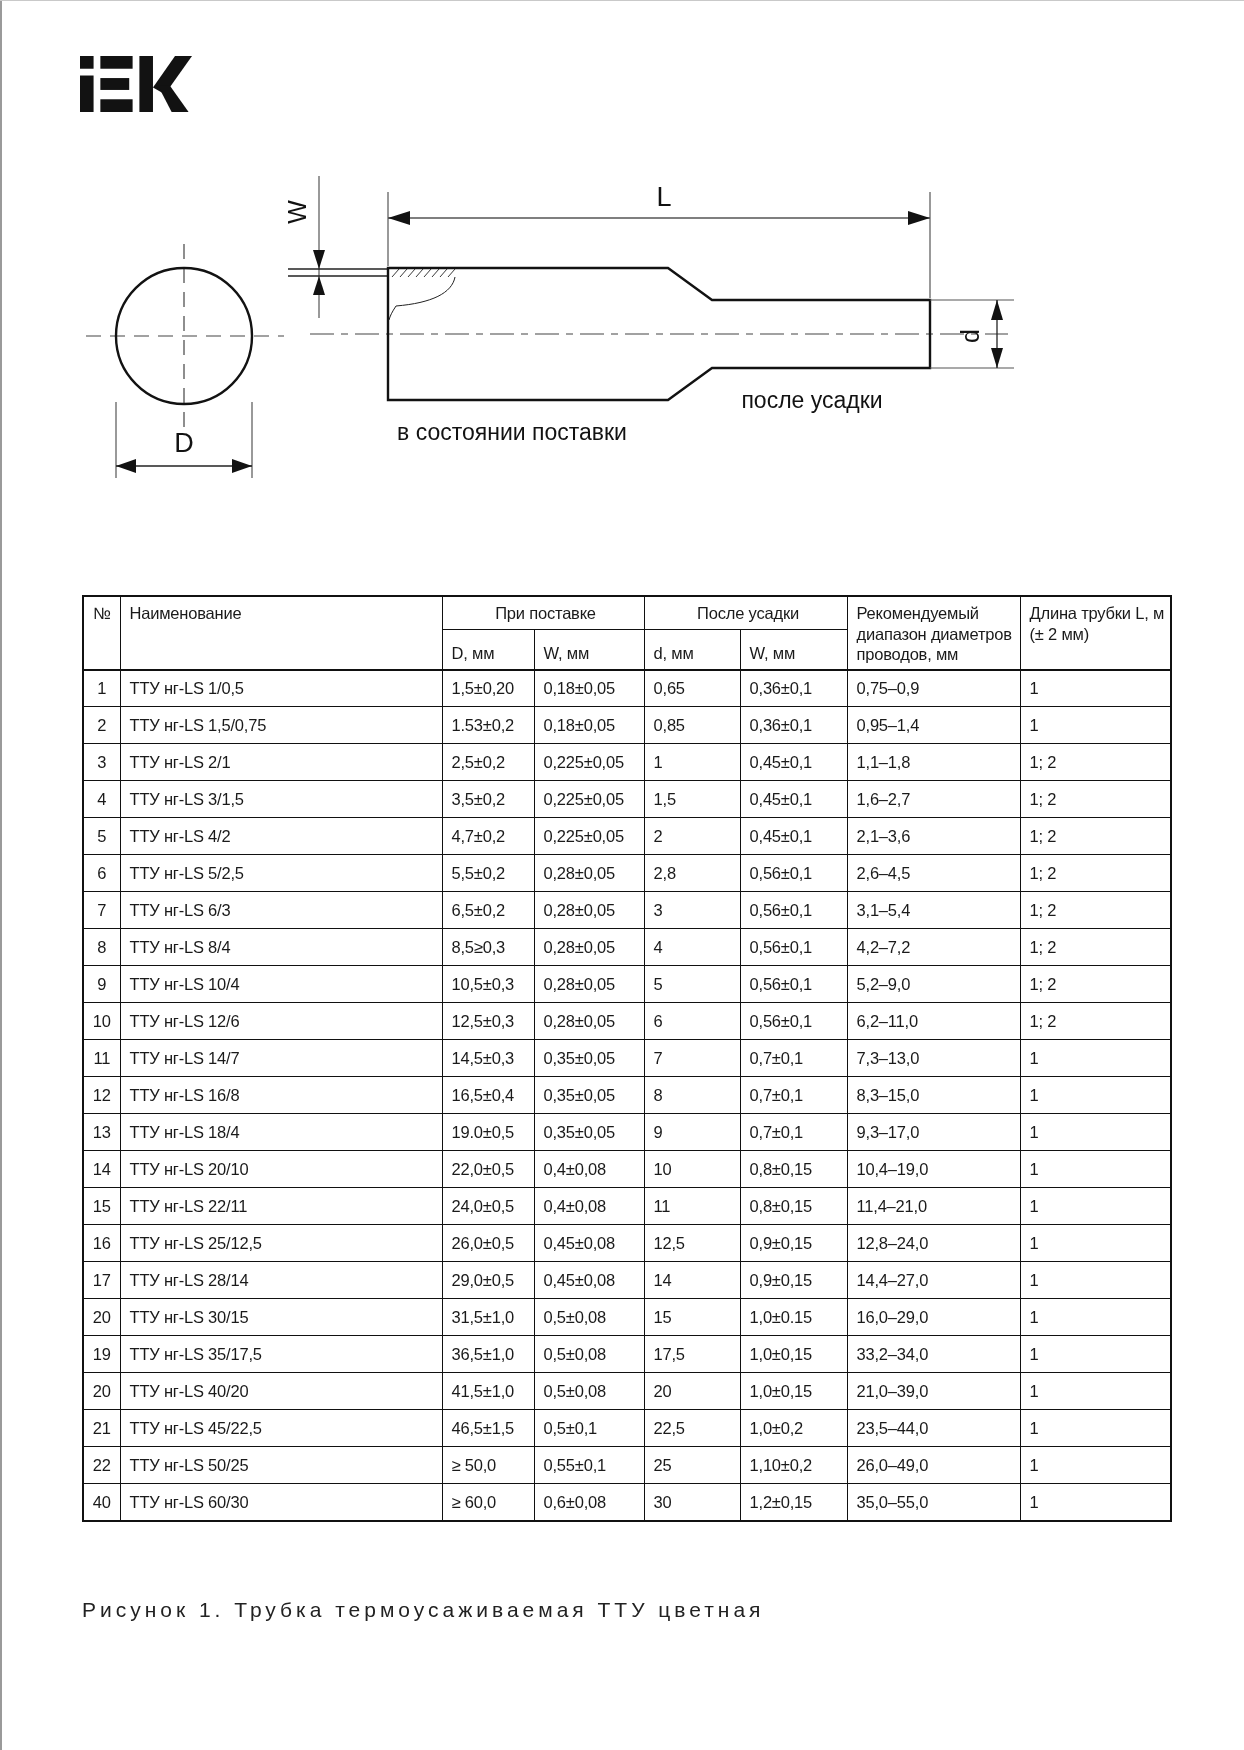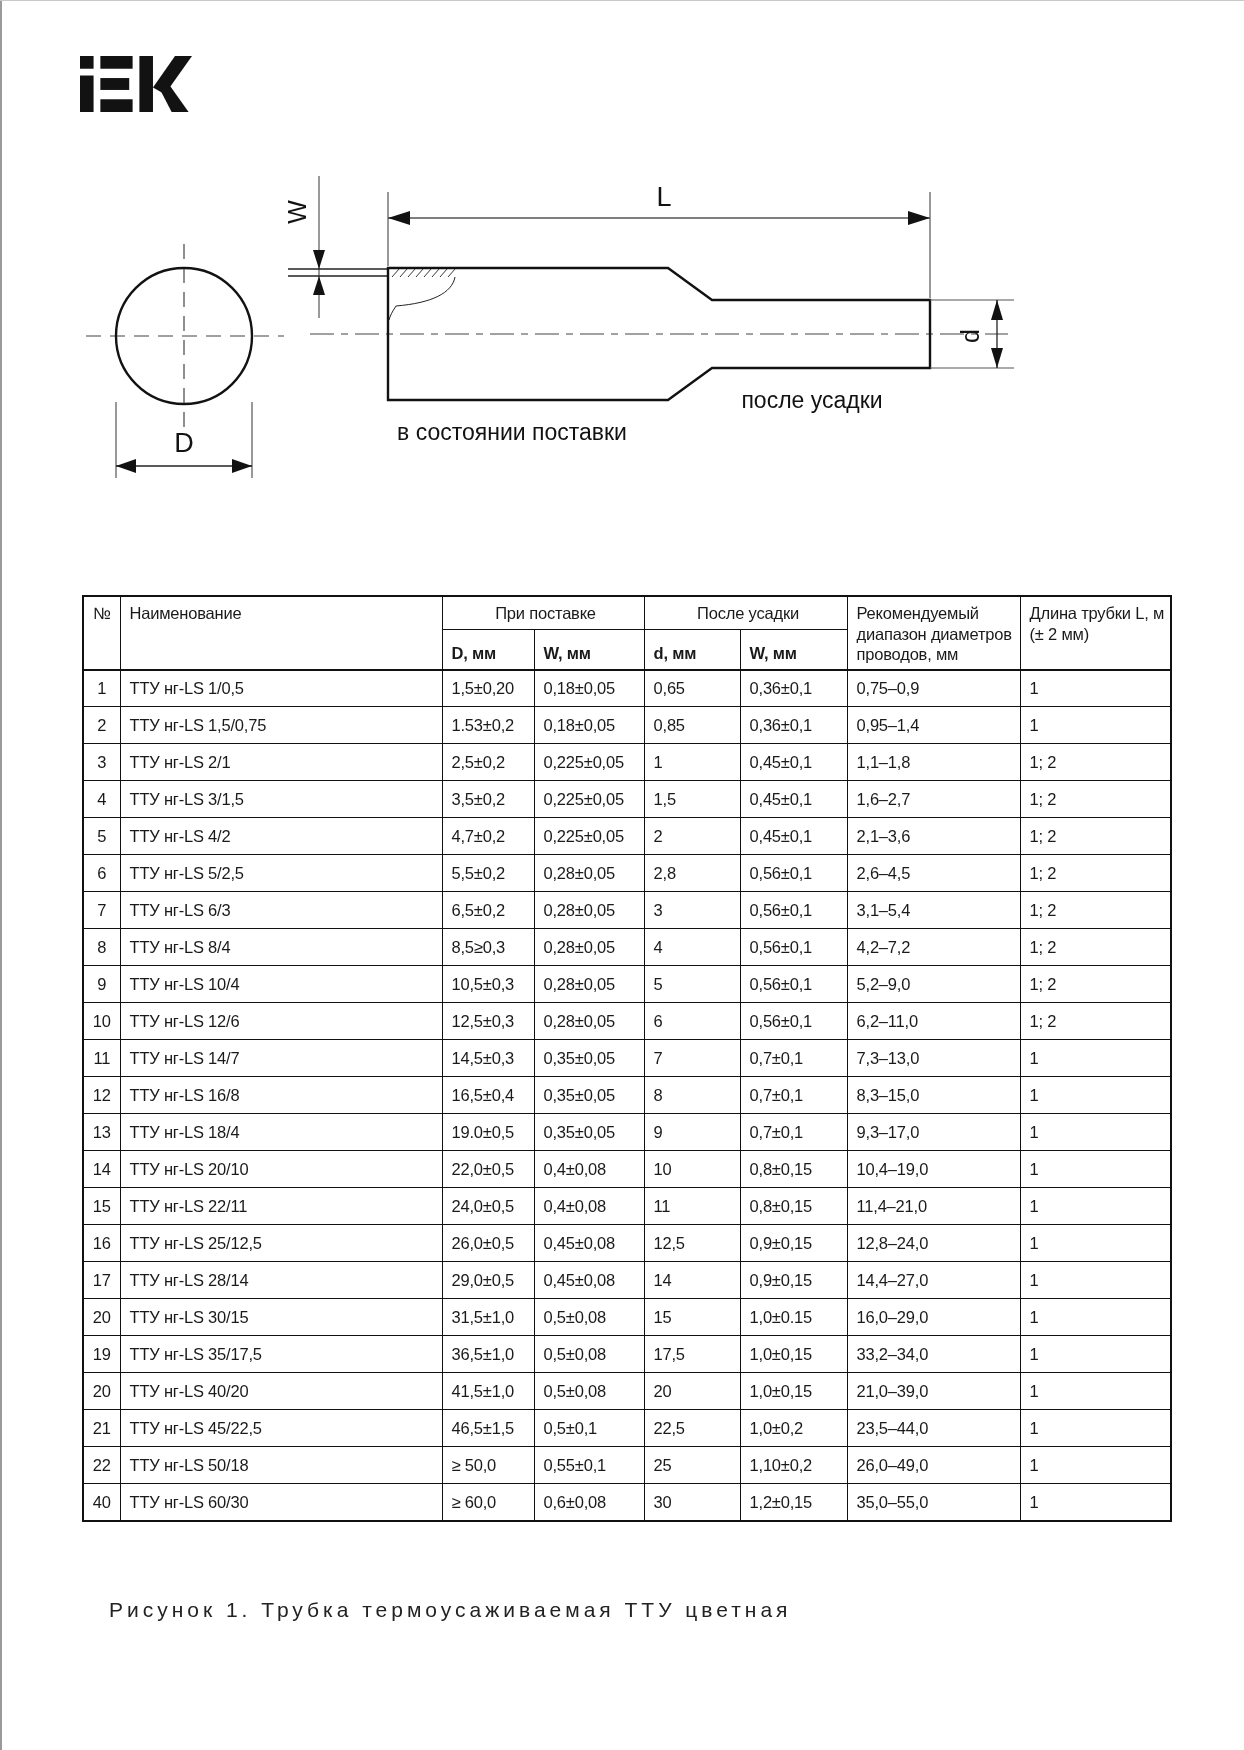--- a/index.html
+++ b/index.html
@@ -14,29 +14,29 @@
   .drawing { position:absolute; left:0; top:0; width:1244px; height:520px; }
 
   .spec-table { position:absolute; left:82px; top:595px; width:1088px;
                 border-collapse:collapse; table-layout:fixed;
                 font-size:16.5px; letter-spacing:-0.2px; }
   .spec-table th, .spec-table td { border:1.4px solid #111; }
   .spec-table { border:2.5px solid #111; }
   .spec-table thead th { font-weight:normal; text-align:left; vertical-align:top;
                          padding:6px 4px 4px 9px; font-size:16.5px; line-height:1.25;
                          border-bottom-width:2px; }
-  .spec-table thead tr.sub th { vertical-align:middle; padding-top:12px;font-weight:bold; }
+  .spec-table thead tr.sub th { vertical-align:middle; padding-top:12px; }
   .spec-table thead tr:first-child th { border-top-width:2.5px; }
   .spec-table tbody td { height:37px; vertical-align:middle; padding:2px 4px 2px 9px;
                          border-top-width:1.8px; white-space:nowrap; }
   .spec-table tbody td.c-num { text-align:center; padding-left:2px; padding-right:2px; }
   .spec-table thead th.group { border-bottom-width:1.4px;text-align:center; }
 
   .figure-caption { position:absolute; left:82px; top:1598px; font-size:21px;
-                    letter-spacing:0.19em; color:#222; white-space:nowrap;margin-left:27px; }
+                    letter-spacing:0.19em; color:#222; white-space:nowrap; }
 </style>
 </head>
 <body>
 
 <div class="edge-left"></div>
 <div class="edge-top"></div>
 
 <svg class="logo" viewBox="0 0 132 66" role="img" aria-label="IEK">
   <g fill="#121212">
     <rect x="0" y="0" width="16" height="15"></rect>
@@ -346,21 +346,21 @@
         <td>ТТУ нг-LS 45/22,5</td>
         <td>46,5±1,5</td>
         <td>0,5±0,1</td>
         <td>22,5</td>
         <td>1,0±0,2</td>
         <td>23,5–44,0</td>
         <td>1</td>
       </tr>
       <tr>
         <td class="c-num">22</td>
-        <td>ТТУ нг-LS 50/18</td>
+        <td>ТТУ нг-LS 50/25</td>
         <td>≥ 50,0</td>
         <td>0,55±0,1</td>
         <td>25</td>
         <td>1,10±0,2</td>
         <td>26,0–49,0</td>
         <td>1</td>
       </tr>
       <tr>
         <td class="c-num">40</td>
         <td>ТТУ нг-LS 60/30</td>

